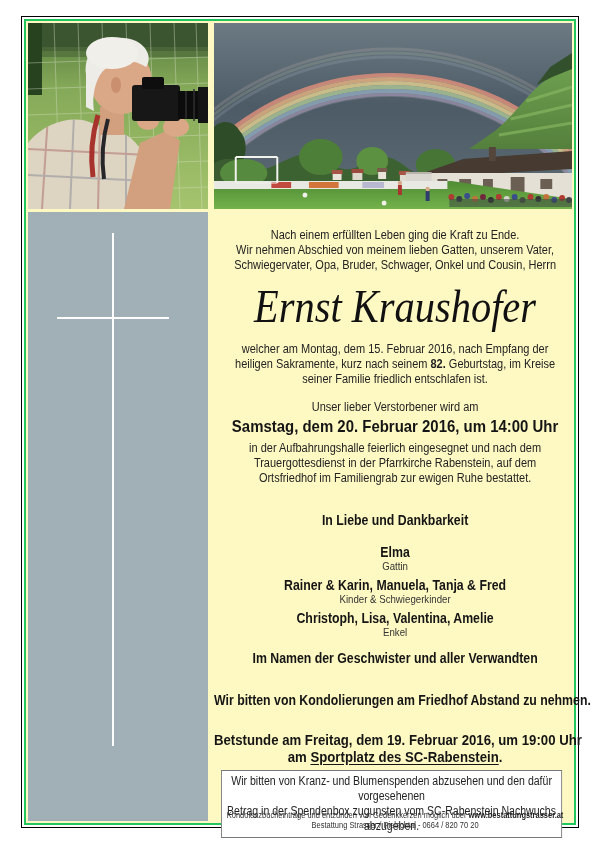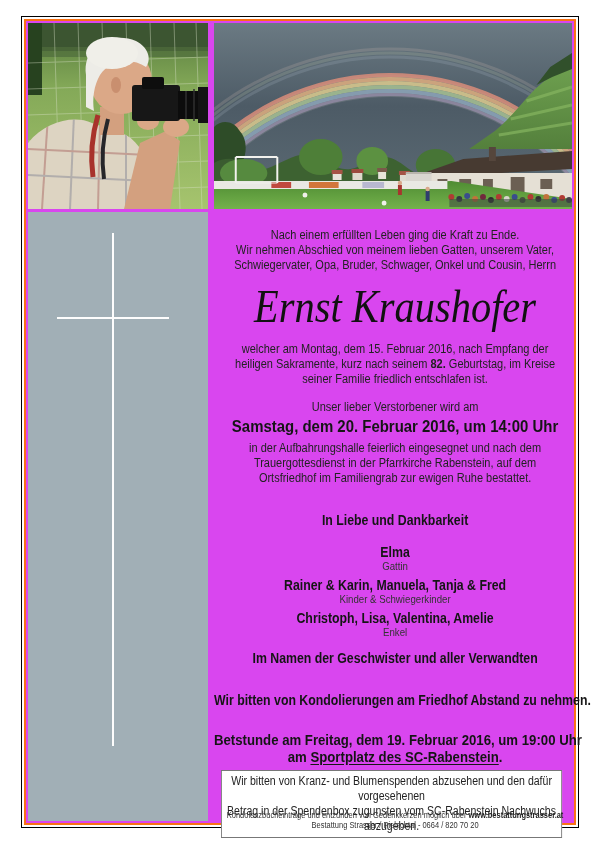--- a/index.html
+++ b/index.html
@@ -5,22 +5,22 @@
   html,body{margin:0;padding:0;}
   body{
     width:600px;height:848px;background:#ffffff;position:relative;
     font-family:"Liberation Sans", sans-serif;color:#1c1c1c;
   }
   .card{
     position:absolute;left:21px;top:16px;width:558px;height:812px;
     border:1px solid #000;padding:2px;box-sizing:border-box;background:#fff;
   }
   .card-inner{
-    border:2px solid #f97316;width:100%;height:100%;box-sizing:border-box;
-    background:#d946ef;padding:2px;display:flex;flex-direction:column;
+    border:2px solid #22c55e;width:100%;height:100%;box-sizing:border-box;
+    background:#fef9c3;padding:2px;display:flex;flex-direction:column;
   }
   .photo-row{display:flex;gap:6px;height:186px;flex:0 0 auto;}
   .photo{overflow:hidden;}
   .photo svg{display:block;width:100%;height:100%;}
   .photo-left{width:180px;flex:0 0 auto;}
   .photo-right{flex:1;}
   .body-row{display:flex;gap:6px;flex:1;margin-top:3px;min-height:0;}
   .gray-panel{width:180px;flex:0 0 auto;position:relative;}
   .cross-v{position:absolute;left:84px;top:21px;width:2px;height:513px;background:#fdfdfd;}
   .cross-h{position:absolute;left:29px;top:105px;width:112px;height:2px;background:#fdfdfd;}

